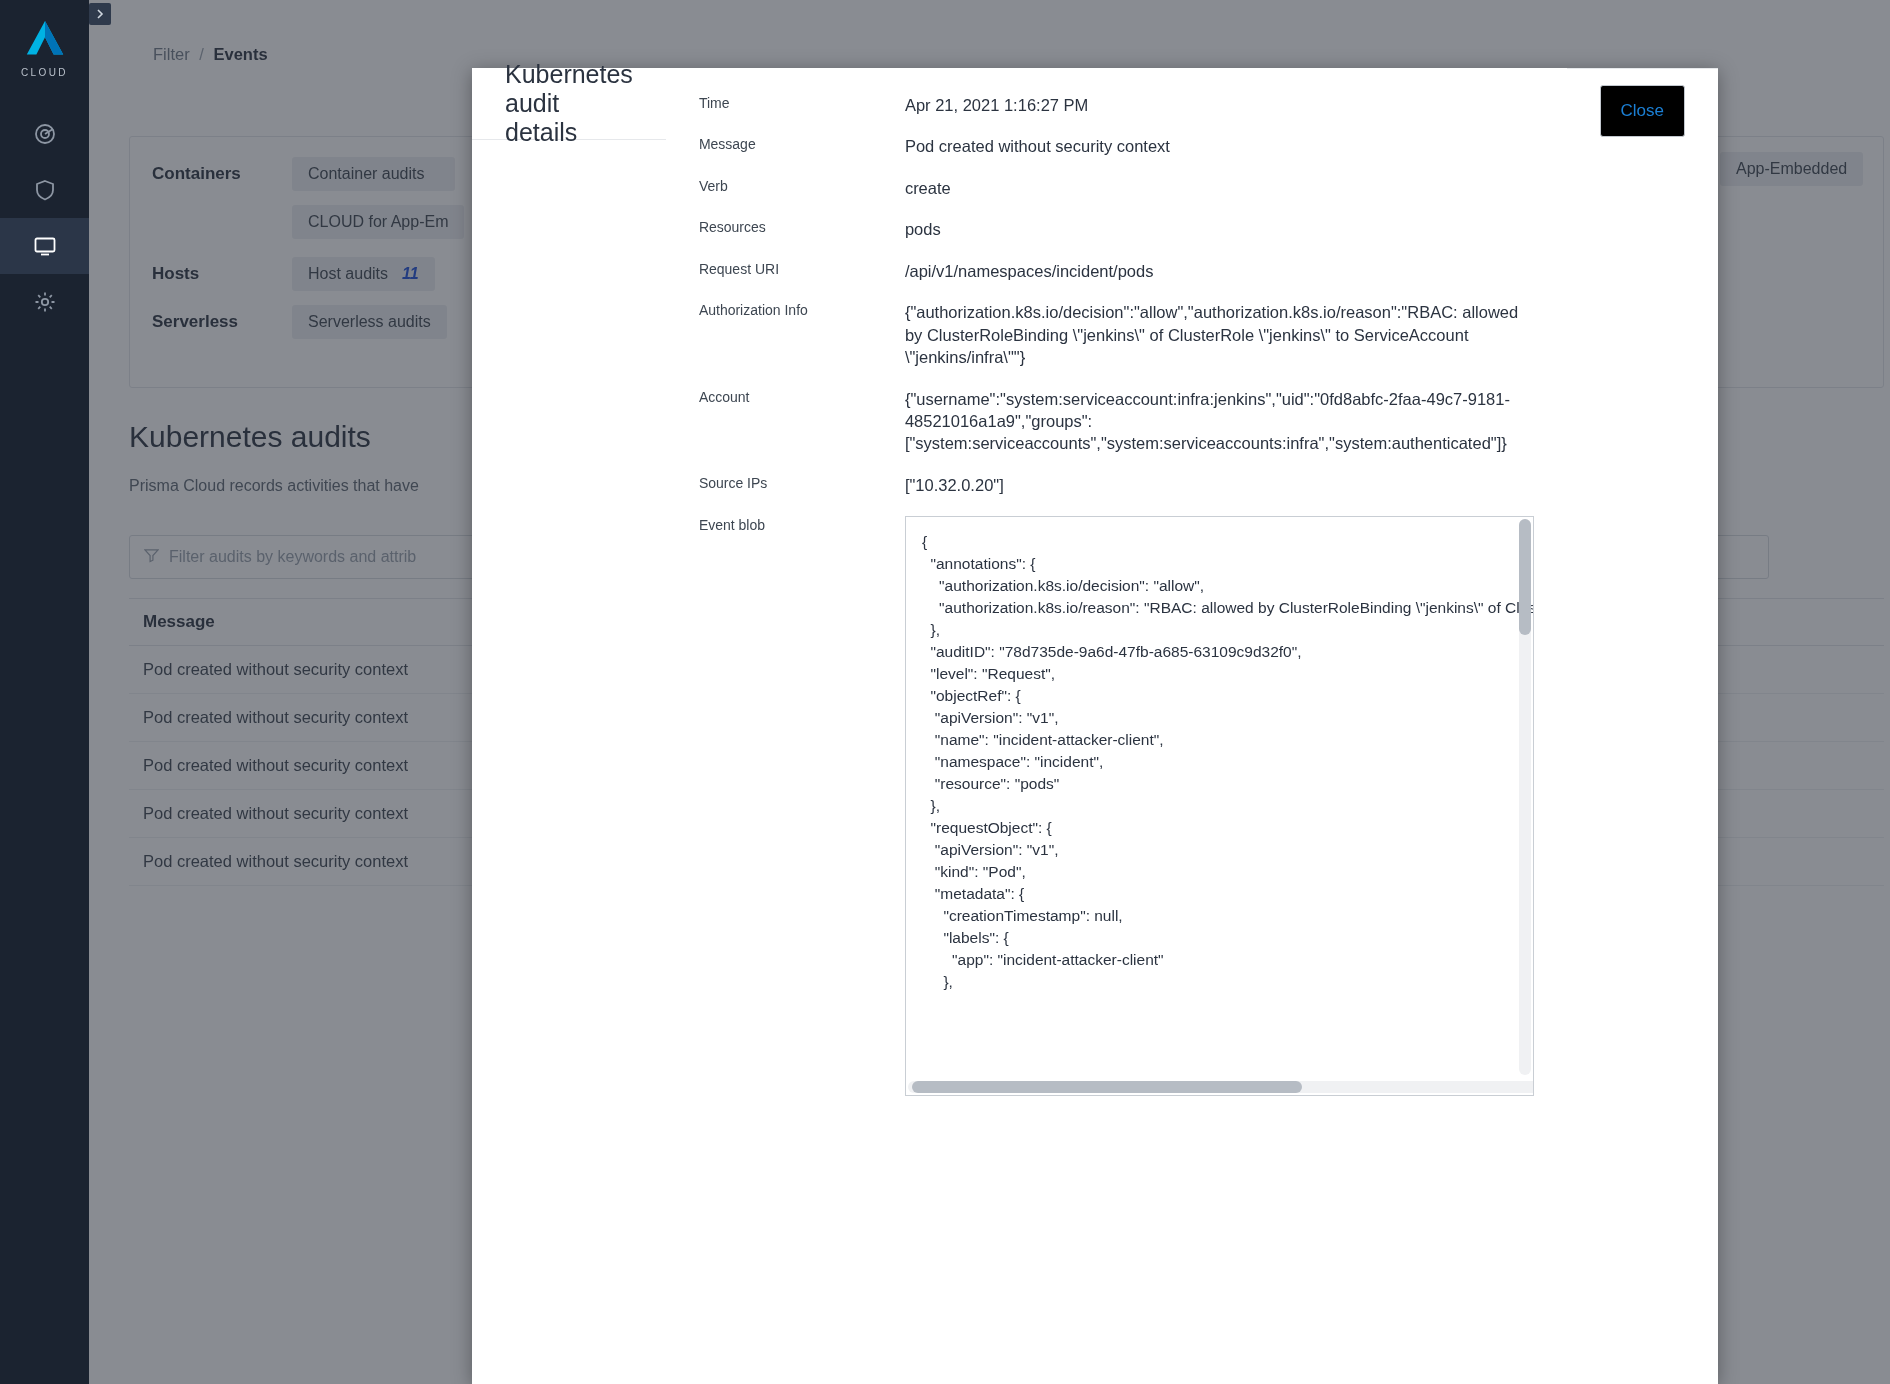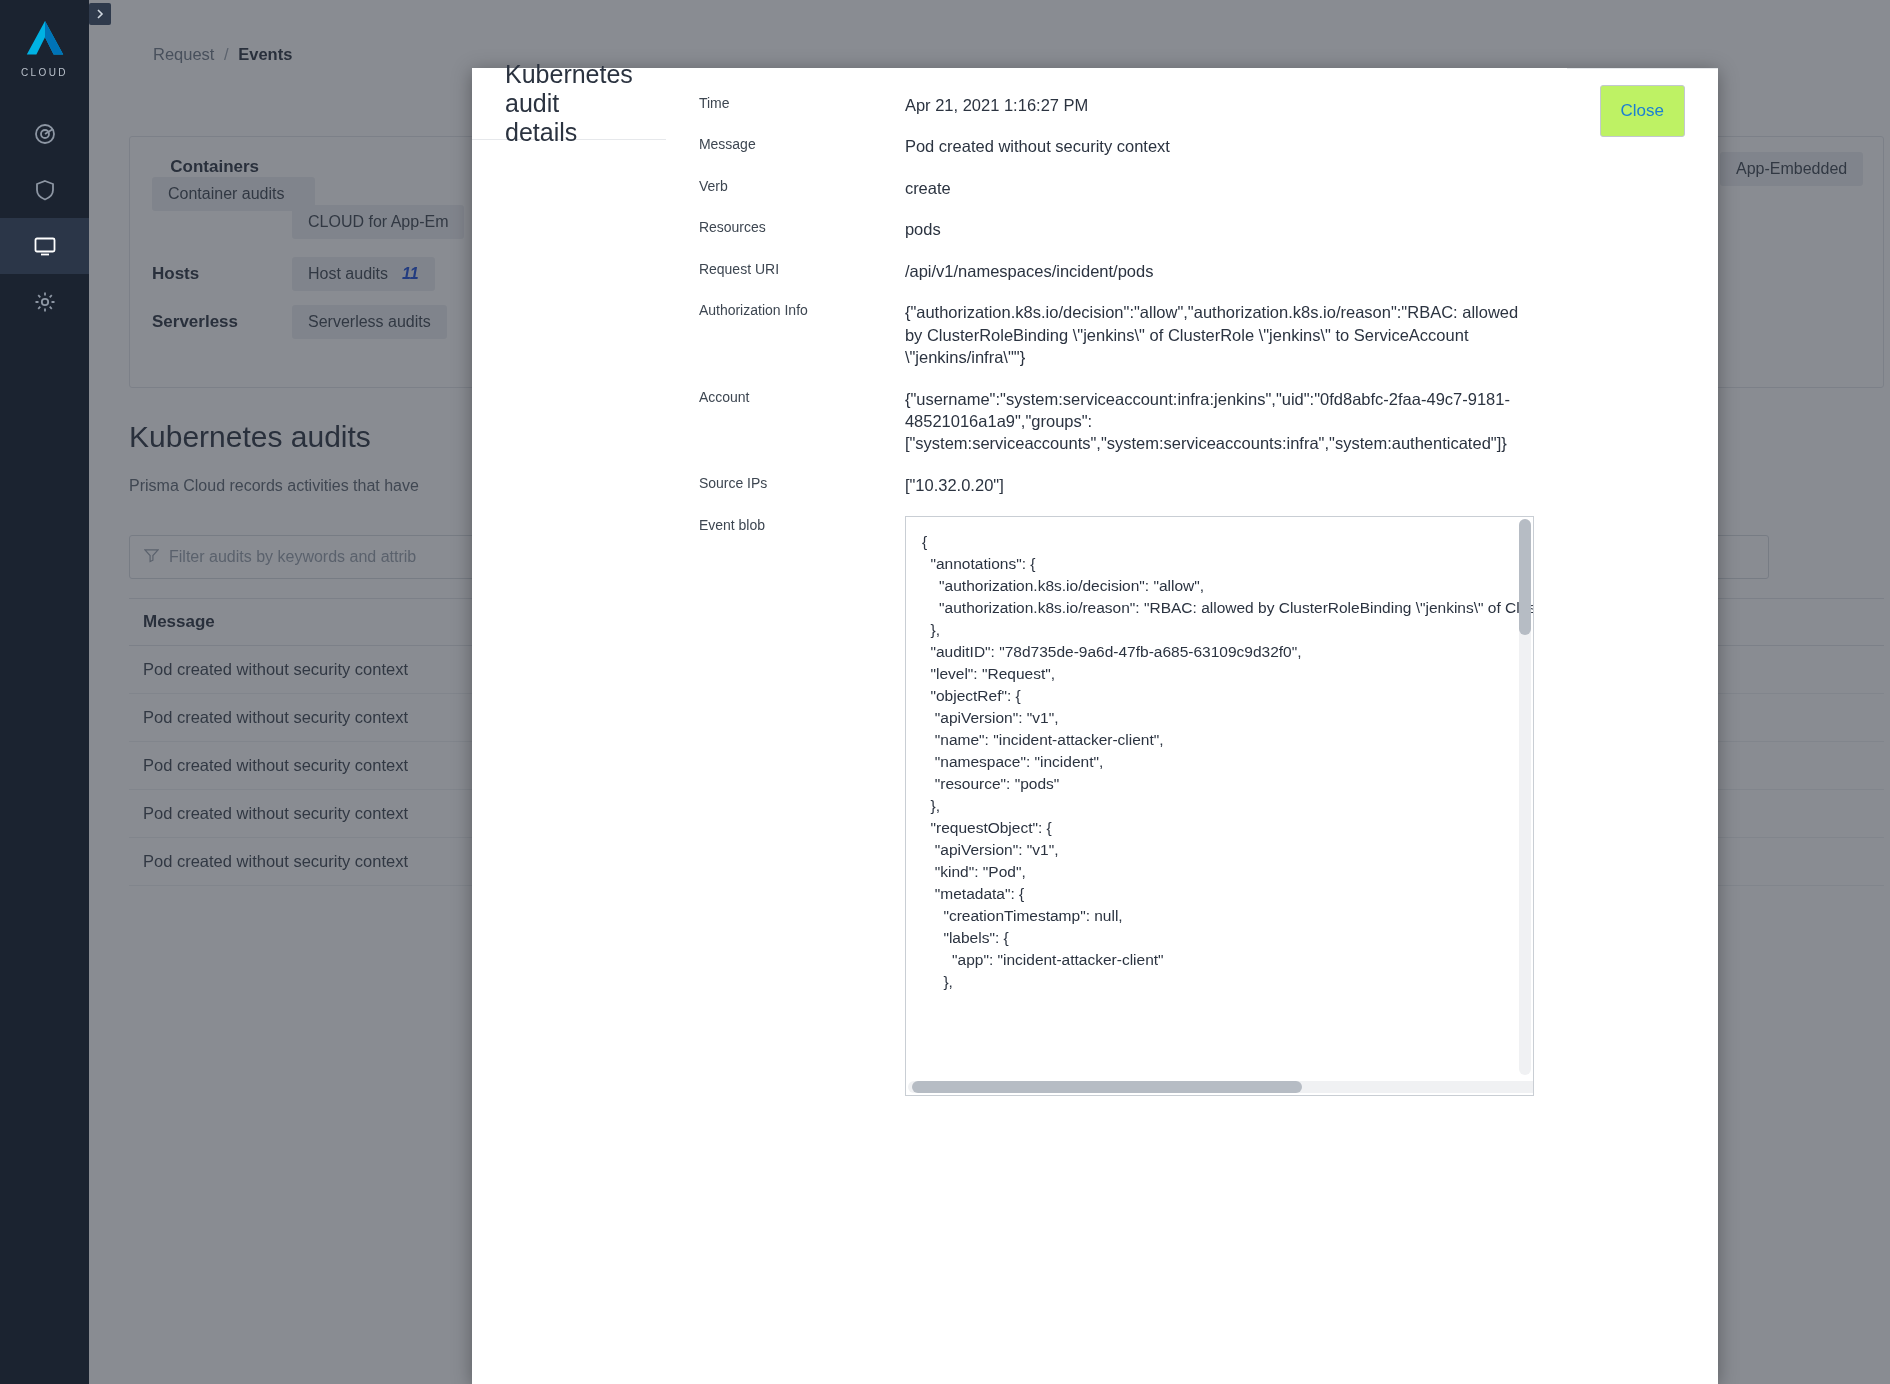--- a/index.html
+++ b/index.html
@@ -193,40 +193,40 @@
   .modal-footer {
     height: 84px; flex: 0 0 84px;
     border-top: 1px solid #e6e8eb;
     display: flex; align-items: center; justify-content: flex-end;
     padding: 0 33px;
   }
   .close-btn {
     min-width: 78px; height: 52px;
     padding: 0 20px;
     border: 1px solid #c2c8cf; border-radius: 3px;
-    background: #bef264;
+    background: #000000;
     color: #1b7fd4; font-size: 17px;
     display: flex; align-items: center; justify-content: center;
   }
 </style>
 </head>
 <body>
 
 <div id="app">
 
   <div class="page">
 
     <div class="breadcrumb">
-      <span>Request</span>
+      <span>Filter</span>
       <span class="sep">/</span>
       <span class="current">Events</span>
     </div>
 
     <div class="stats-card">
-      <div class="stats-row" style="left:22px; top:20px;flex-direction:column;">
+      <div class="stats-row" style="left:22px; top:20px;">
         <div class="stats-label">Containers</div>
         <div class="chip">
           <span>Container audits</span>
           <span class="count"></span>
         </div>
       </div>
       <div class="stats-row" style="left:162px; top:68px;">
         <div class="chip">
           <span>CLOUD for App-Em</span>
         </div>

